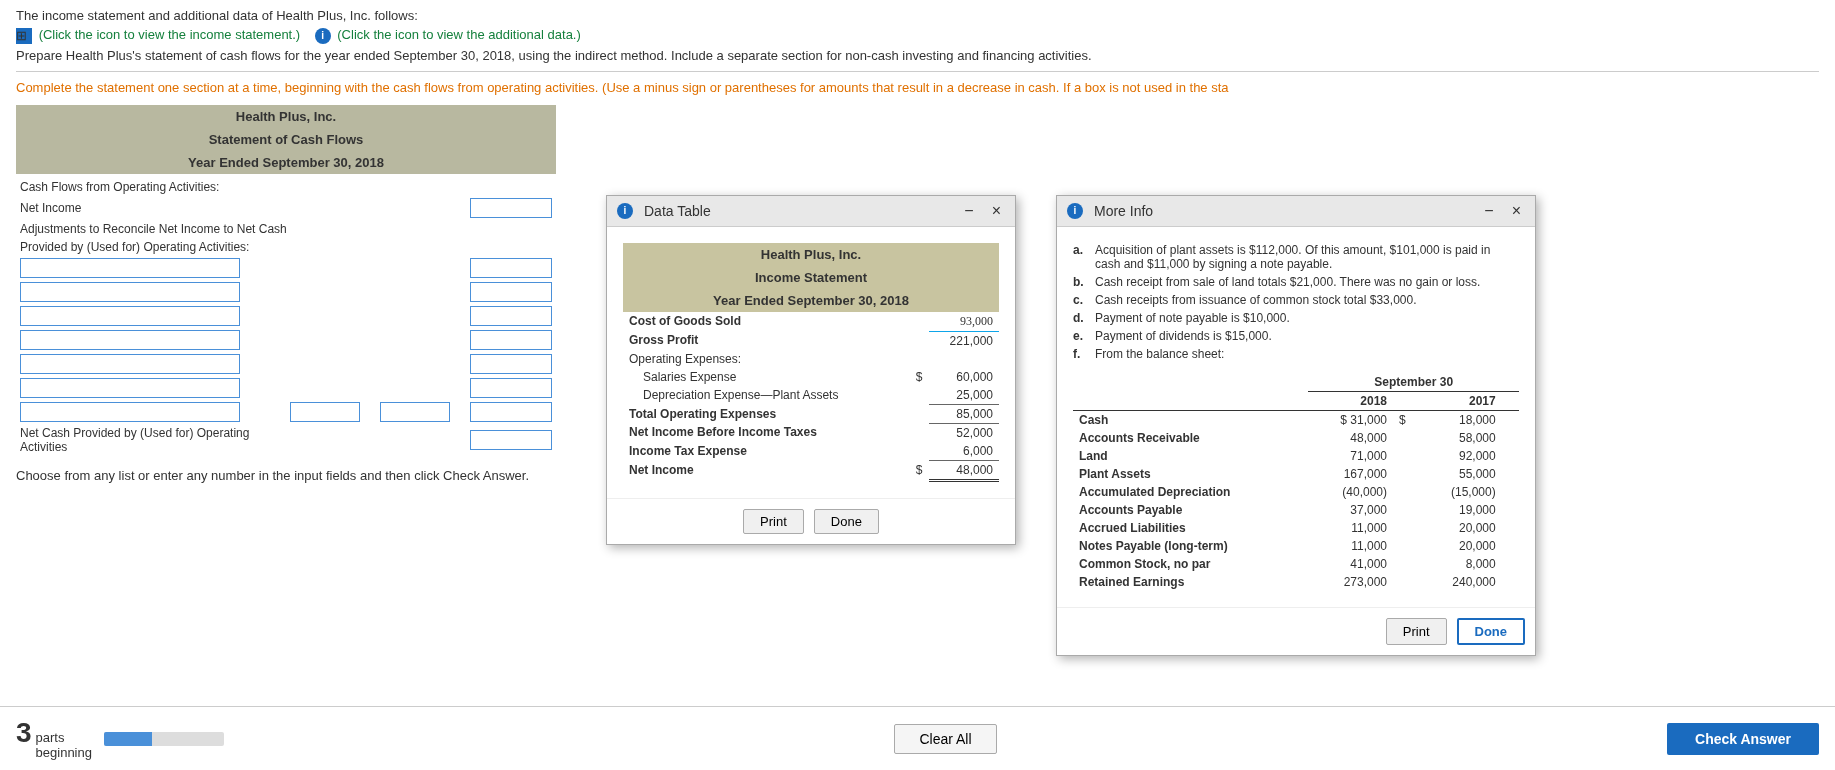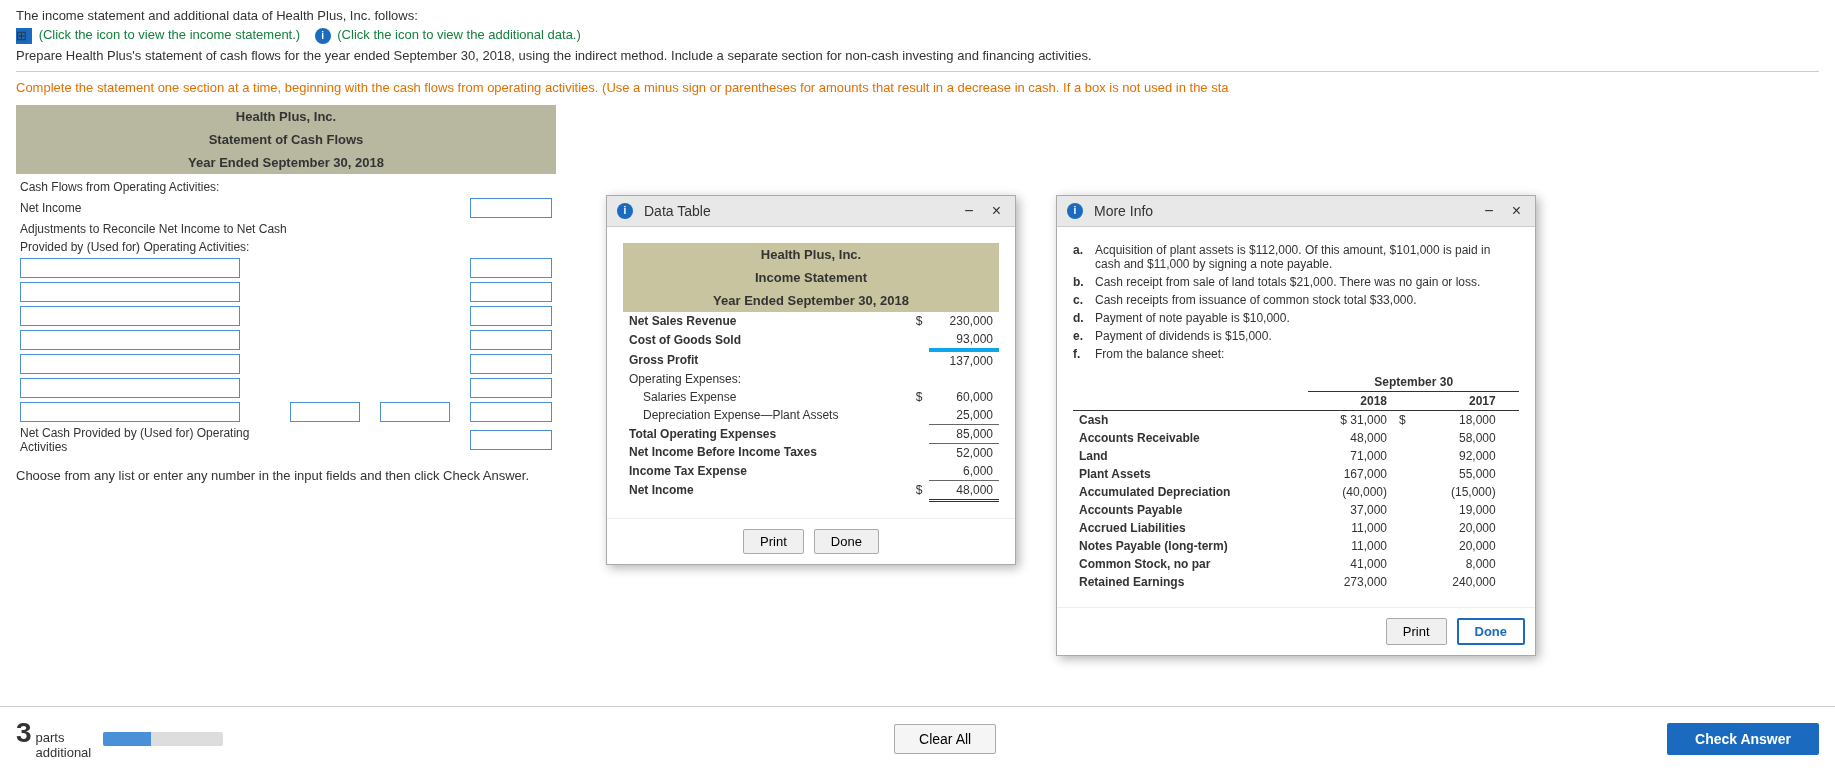--- a/index.html
+++ b/index.html
@@ -233,33 +233,28 @@
                 <span>Income Statement</span>
               </td>
             </tr>
             <tr>
               <td colspan="3" class="income-stmt-header">
                 <span>Year Ended September 30, 2018</span>
               </td>
             </tr>
 
             <tr class="income-stmt-row">
-              <td style="font-weight:bold;">Net Sales Revenue</td>
-              <td class="income-amt">$</td>
-              <td class="income-amt">230,000</td>
-            </tr>
-            <tr class="income-stmt-row">
               <td style="font-weight:bold;">Cost of Goods Sold</td>
               <td class="income-amt"></td>
-              <td class="income-amt" style="border-bottom:4px solid #0ea5e9;">93,000</td>
+              <td class="income-amt" style="border-bottom:1px solid #0ea5e9;font-family:Liberation Serif, serif;">93,000</td>
             </tr>
             <tr class="income-stmt-row">
               <td style="font-weight:bold;">Gross Profit</td>
               <td class="income-amt"></td>
-              <td class="income-amt">137,000</td>
+              <td class="income-amt">221,000</td>
             </tr>
             <tr class="income-stmt-row">
               <td>Operating Expenses:</td>
               <td></td>
                 <td></td>
             </tr>
             <tr class="income-stmt-row">
               <td class="income-indent">Salaries Expense</td>
               <td class="income-amt">$</td>
               <td class="income-amt">60,000</td>
@@ -448,21 +443,21 @@
     <span>Choose from any list or enter any number in the input fields and then click Check Answer.</span>
   </p>
 </div>
 
 <div class="bottom-bar">
   <div class="bottom-left">
     <div style="display:flex; align-items:baseline; gap:4px;">
       <span style="font-size:28px; font-weight:bold;">3</span>
       <div class="parts-info">
         <span>parts</span>
-        <span>additional</span>
+        <span>beginning</span>
       </div>
     </div>
     <div class="progress-bar-container">
       <div class="progress-bar-fill"></div>
     </div>
   </div>
   <div class="bottom-center">
     <button class="clear-all-btn">
       <span>Clear All</span>
     </button>

